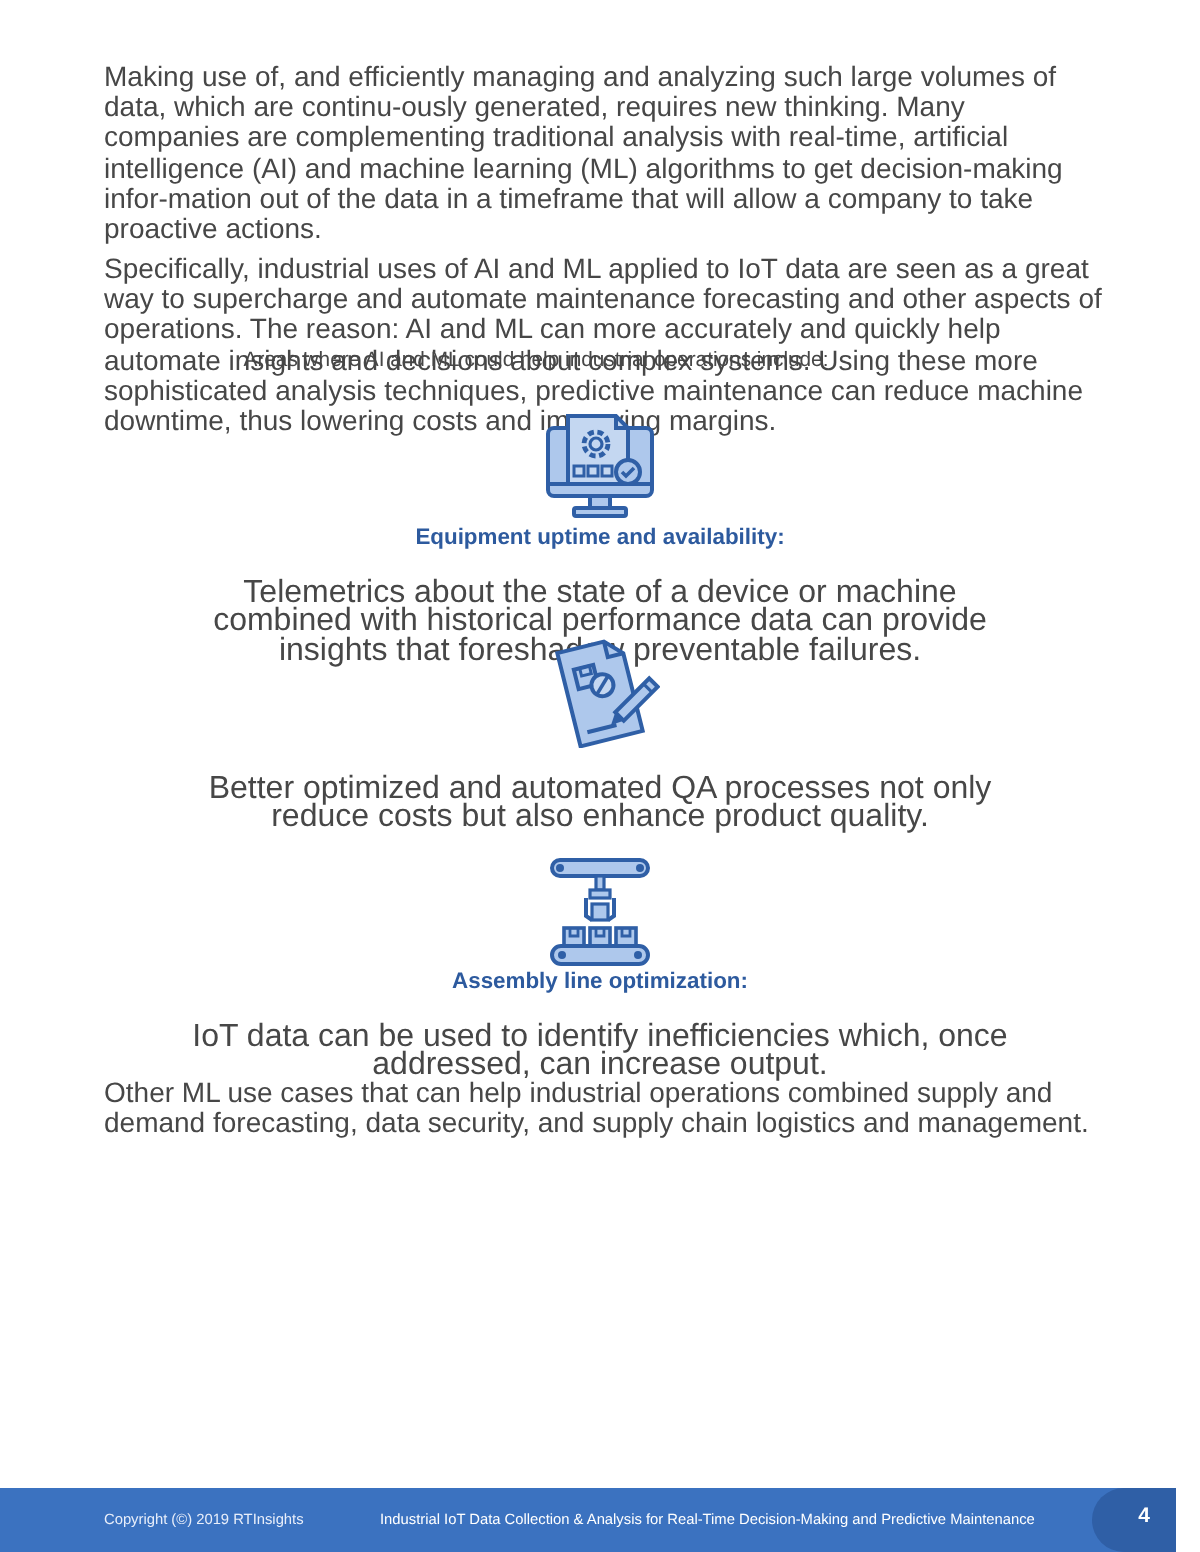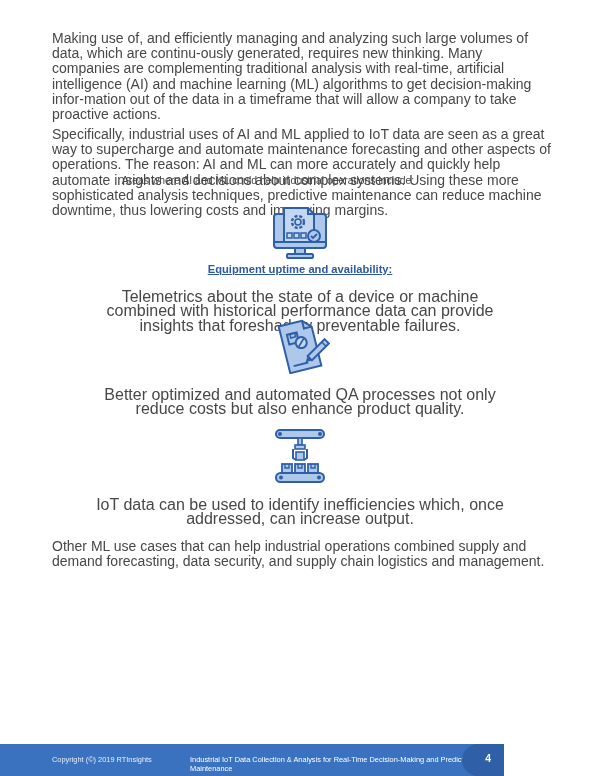--- a/index.html
+++ b/index.html
@@ -36,38 +36,37 @@
       display: block;
       margin: 0 auto;
       width: 60px; height: 56px;
     }
     .feature .f-title {
       display: block;
       font-size: 11.2px;
       font-weight: bold;
       color: #2d5a9e;
       line-height: 14px;
-      text-decoration: underline;
     }
     .feature .f-desc {
       display: block;
       font-size: 16px;
       color: #474747;
       line-height: 14.4px;
       width: 420px;
       margin: 14px auto;
     }
     #f1 { top: 206px; }
     #f2 { top: 318px; }
     #f3 { top: 428px; }
 
     .footer {
       position: absolute;
       left: 0; top: 744px;
-      width: 504px; height: 32px;
+      width: 588px; height: 32px;
       background: #3b72c0;
     }
     .footer .copyright {
       position: absolute;
       left: 52px; top: 11px;
       font-size: 7.4px;
       color: #e8eefa;
     }
     .footer .doc-title {
       position: absolute;
@@ -167,20 +166,21 @@
       <rect x="12" y="36" width="10" height="9" fill="#aec8ec" stroke="#2f5fa6" stroke-width="1.8"></rect>
       <rect x="25" y="36" width="10" height="9" fill="#aec8ec" stroke="#2f5fa6" stroke-width="1.8"></rect>
       <rect x="38" y="36" width="10" height="9" fill="#aec8ec" stroke="#2f5fa6" stroke-width="1.8"></rect>
       <path d="M15 36 V40 H19 V36 M28 36 V40 H32 V36 M41 36 V40 H45 V36" fill="none" stroke="#2f5fa6" stroke-width="1.4"></path>
 
       <rect x="6" y="45" width="48" height="9" rx="4.5" fill="#aec8ec" stroke="#2f5fa6" stroke-width="2"></rect>
       <circle cx="11" cy="49.5" r="2" fill="#2f5fa6"></circle>
       <circle cx="49" cy="49.5" r="2" fill="#2f5fa6"></circle>
     </svg>
   </span>
+  <span class="f-title">Assembly line optimization:</span>
   <span class="f-desc">IoT data can be used to identify inefficiencies which, once addressed, can increase output.</span>
 </div>
 
 <p id="p3" class="para">Other ML use cases that can help industrial operations combined supply and demand forecasting, data security, and supply chain logistics and management.</p>
 
 <div class="footer">
   <span class="copyright">Copyright (©) 2019 RTInsights</span>
   <span class="doc-title">Industrial IoT Data Collection &amp; Analysis for Real-Time Decision-Making and Predictive Maintenance</span>
   <span class="page-tab"></span>
   <span class="page-num">4</span>

